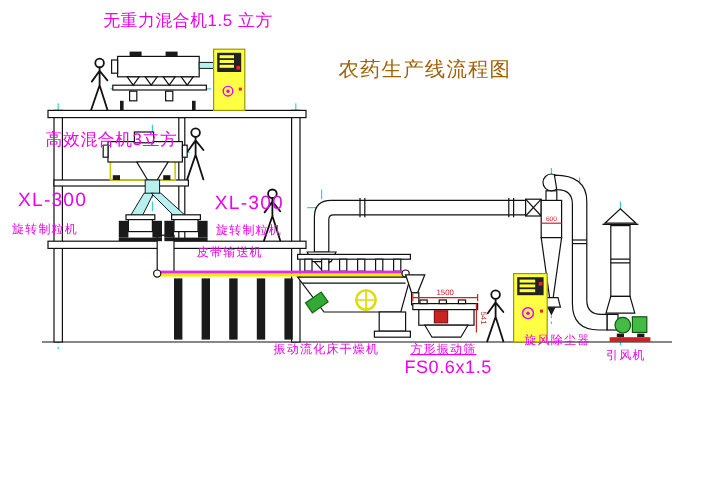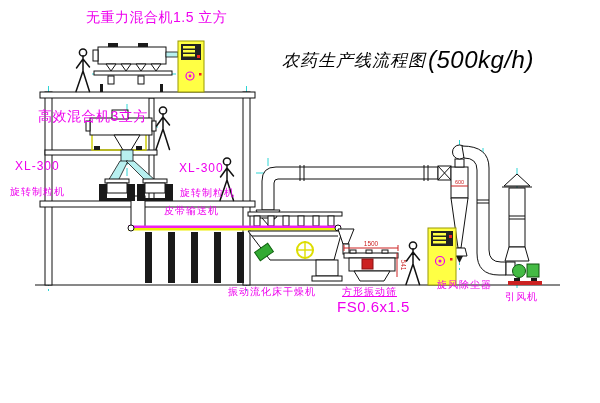--- a/index.html
+++ b/index.html
@@ -2,23 +2,23 @@
 <html><head>
 <meta charset="utf-8">
 <style>
   html,body{margin:0;padding:0;background:#fff;}
   .stage{position:relative;width:600px;height:403px;background:#ffffff;overflow:hidden;
          font-family:"Liberation Sans",sans-serif;}
   svg{position:absolute;left:0;top:0;}
   .lbl{position:absolute;color:#ee00ee;white-space:nowrap;line-height:1;}
   .s9 {font-size:10px;letter-spacing:1px;}
   .s10{font-size:14px;letter-spacing:0.5px;}
-  .s16{font-size:12px;letter-spacing:1px;}
+  .s16{font-size:16px;letter-spacing:1px;}
   .s15{font-size:15px;letter-spacing:0.5px;}
-  .title{position:absolute;left:282px;top:46px;color:#000000;display:flex;align-items:center;white-space:nowrap;font-style:italic;}
+  .title{position:absolute;left:282px;top:46px;color:#a16207;display:flex;align-items:center;white-space:nowrap;}
   .title .zh{font-size:17px;letter-spacing:1px;}
   .title .cap{font-size:24px;font-weight:400;margin-left:2px;letter-spacing:0.5px;}
   .ln{stroke:#111;fill:none;stroke-width:1;}
   .wh{stroke:#111;fill:#fff;stroke-width:1;}
   .blk{fill:#1a1a1a;stroke:none;}
   .cy{stroke:#2fd5d5;stroke-width:1;fill:none;stroke-dasharray:8 3 2 3;}
   .duct{fill:#b8f0f0;stroke:#111;stroke-width:0.8;}
   .redln{stroke:#cc2222;stroke-width:1;fill:none;}
   text.dim{fill:#cc2222;font-family:"Liberation Sans",sans-serif;}
 </style>
@@ -244,21 +244,20 @@
   </defs>
   <use href="#person" x="0" y="0" transform="translate(72,48)"></use>
   <use href="#person" x="0" y="0" transform="translate(152,106)"></use>
   <use href="#person" x="0" y="0" transform="translate(216,157)"></use>
   <use href="#person" x="0" y="0" transform="translate(402,241)"></use>
 
 </svg>
 
 <div class="title">
   <span class="zh">农药生产线流程图</span>
-  <span class="cap">(500kg/h)</span>
 </div>
 
 <div class="lbl s10" style="left:86px;top:10px;">无重力混合机1.5 立方</div>
 <div class="lbl s10" style="left:38px;top:109px;">高效混合机3立方</div>
 
 <div class="lbl s16" style="left:15px;top:160px;">XL-300</div>
 <div class="lbl s9" style="left:10px;top:187px;">旋转制粒机</div>
 
 <div class="lbl s16" style="left:179px;top:162px;">XL-300</div>
 <div class="lbl s9" style="left:180px;top:188px;">旋转制粒机</div>

